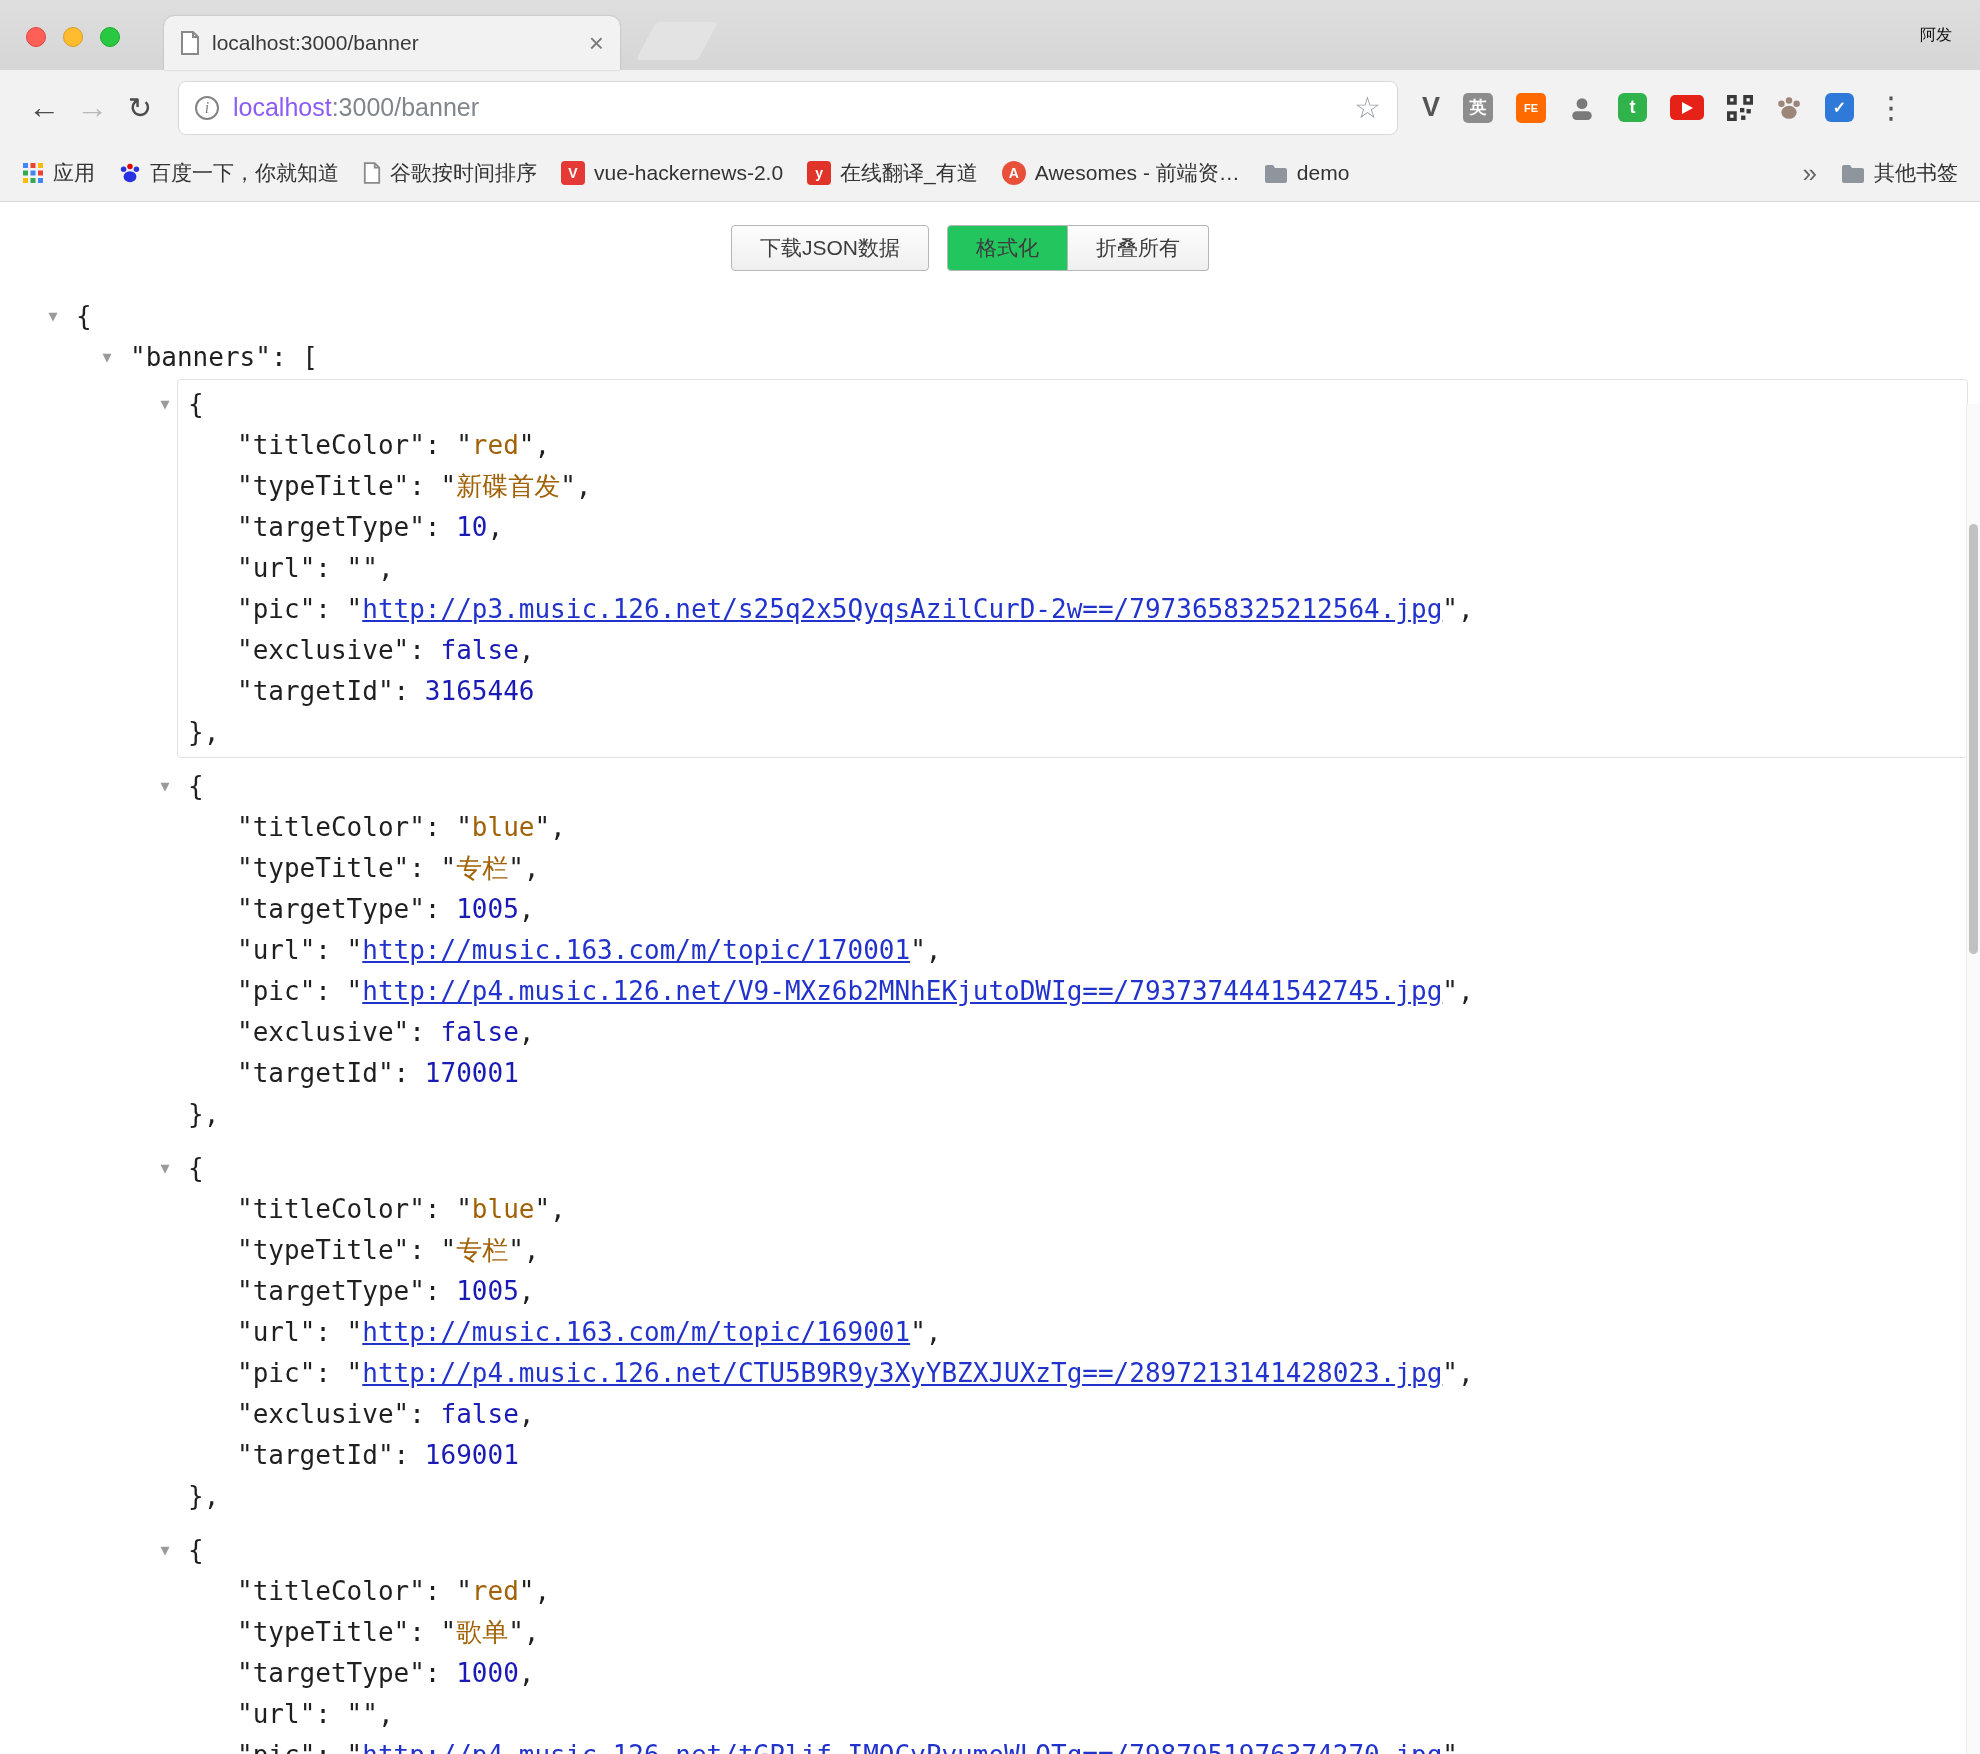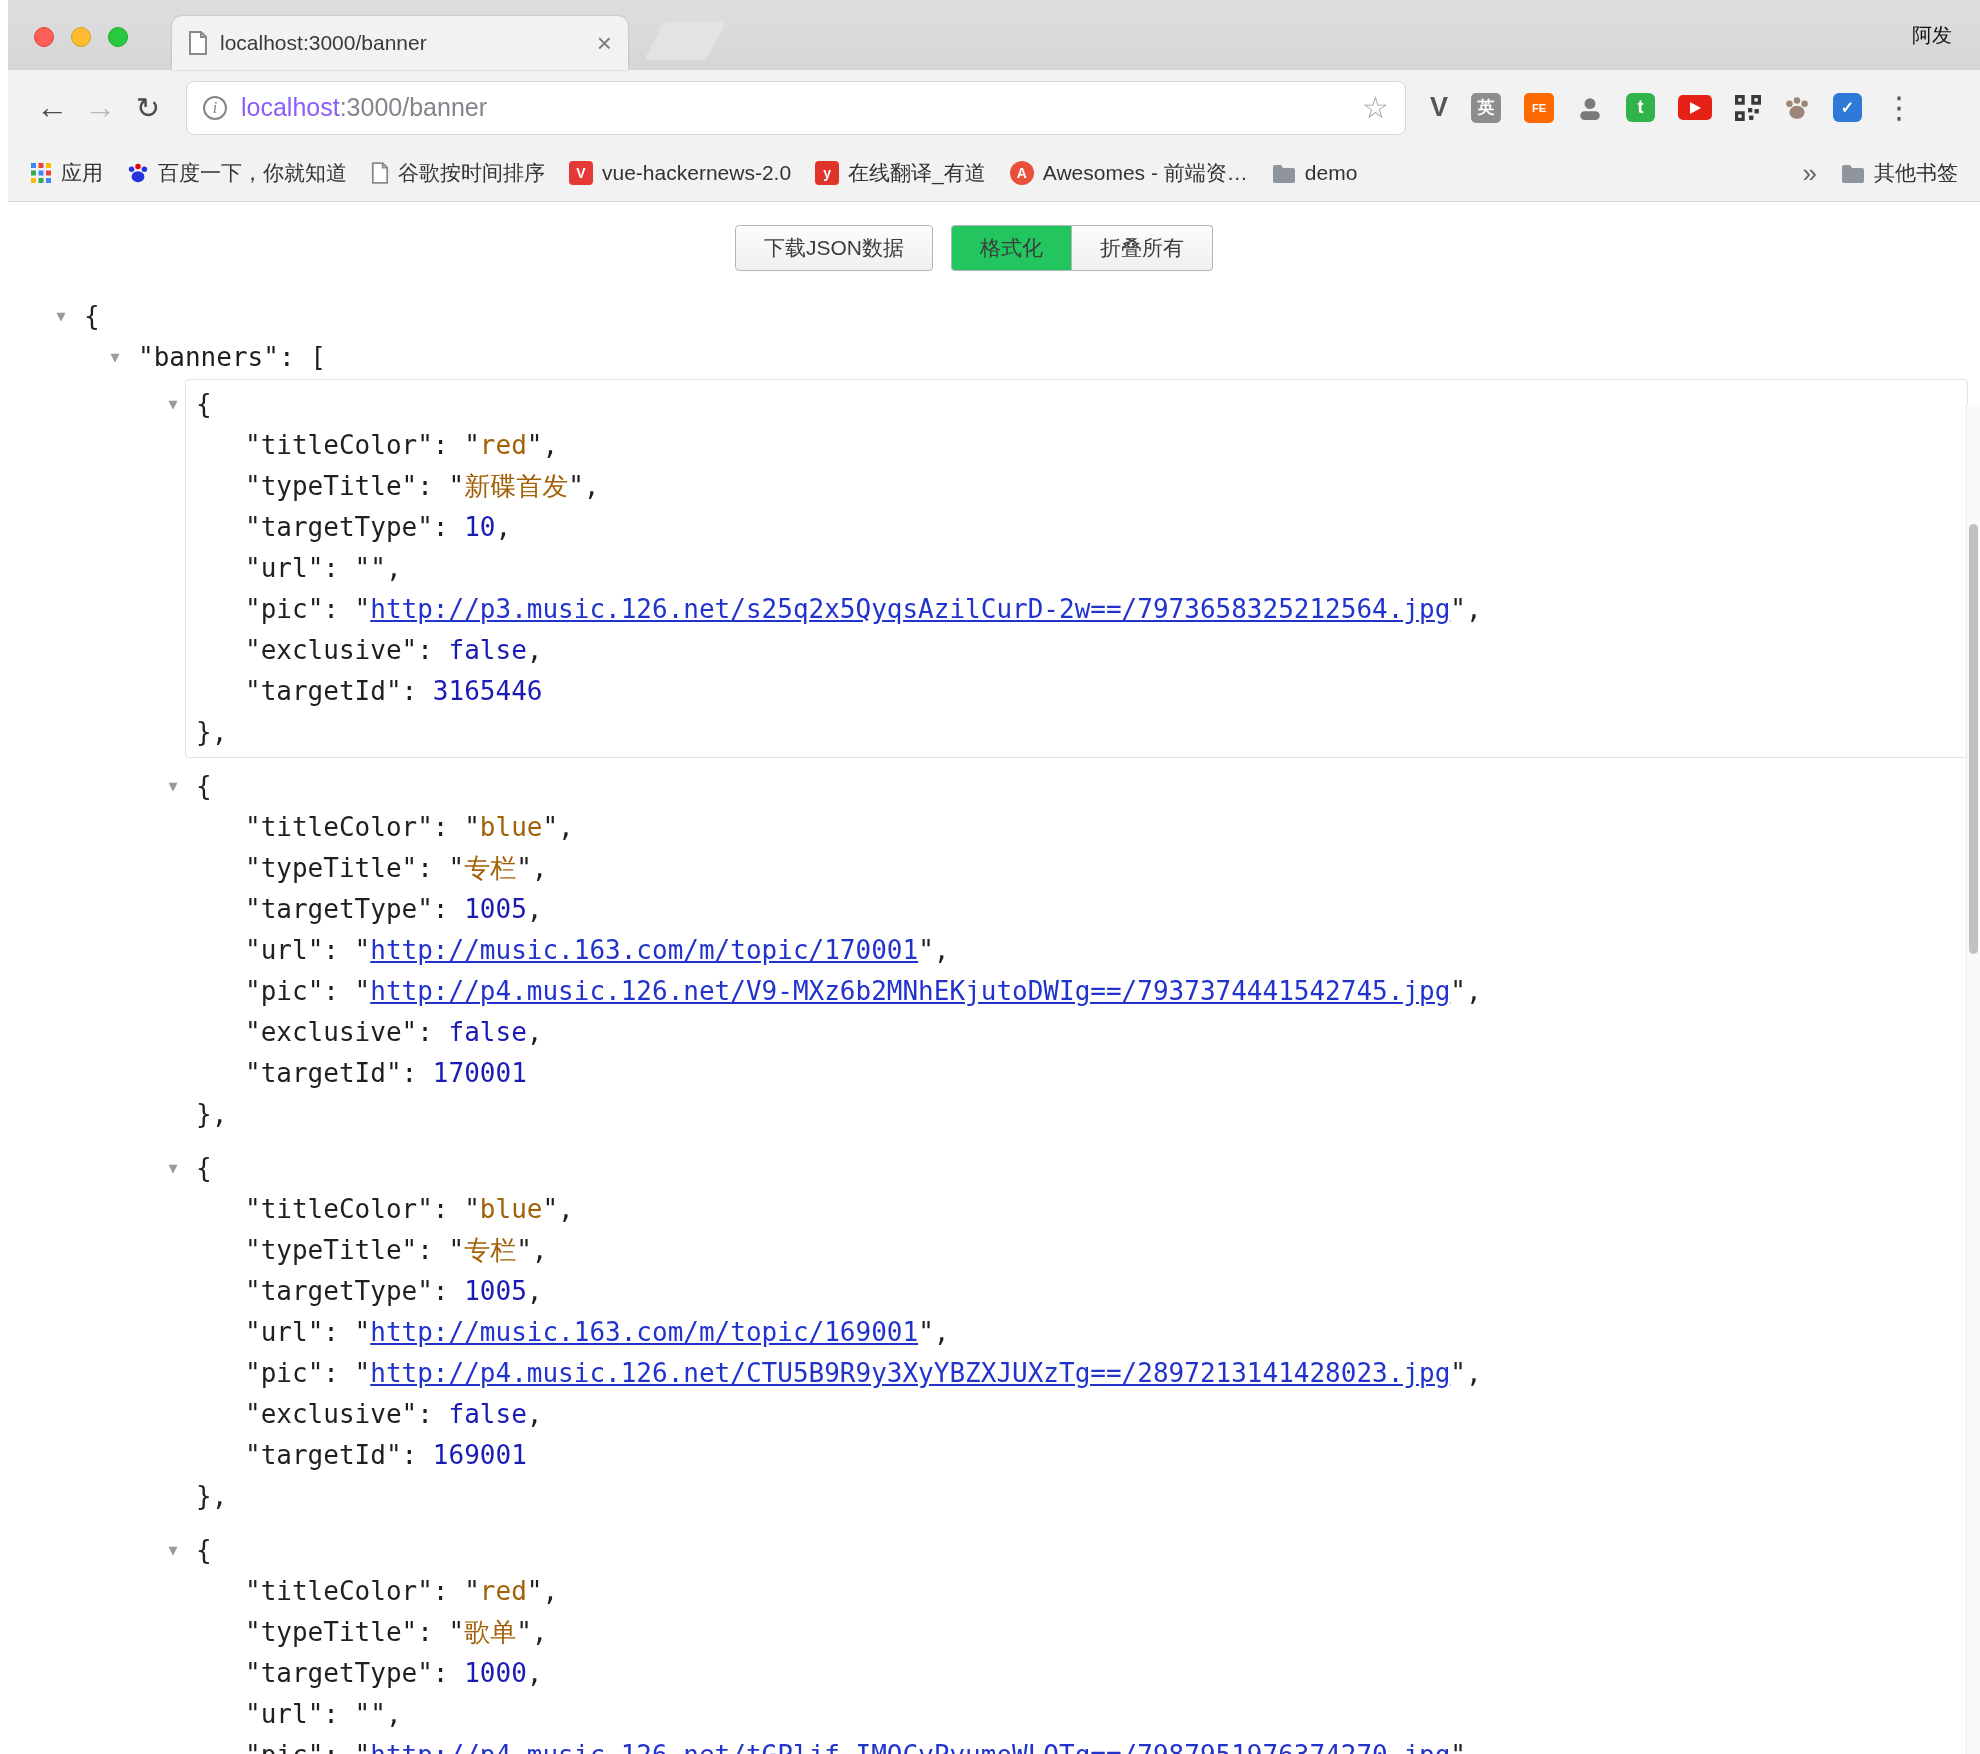--- a/index.html
+++ b/index.html
@@ -1,35 +1,35 @@
 <!DOCTYPE html>
 <html><head>
 <meta charset="utf-8">
 <style>
   * { margin:0; padding:0; box-sizing:border-box; }
   html,body { width:1980px; height:1754px; overflow:hidden; background:#fff;
               font-family:"Liberation Sans", sans-serif; }
-  .window { position:relative; width:1980px; height:1754px;padding-left:8px; }
+  .window { position:relative; width:1980px; height:1754px; }
 
   
   .tabstrip { position:relative; height:70px; background:linear-gradient(#dedede,#d6d6d6); }
   .lights { position:absolute; left:26px; top:27px; display:flex; gap:17px; }
   .light { width:20px; height:20px; border-radius:50%; }
   .light.red    { background:#ff5f57; border:1px solid #e0443e; }
   .light.yellow { background:#febc2e; border:1px solid #d89d20; }
   .light.green  { background:#28c840; border:1px solid #1aab29; }
   .tab { position:absolute; left:164px; bottom:0; width:456px; height:54px;
          background:#f2f2f2; border-radius:10px 10px 0 0;
          box-shadow:0 0 2px rgba(0,0,0,.25); display:flex; align-items:center; padding:0 16px; }
   .tab-title { flex:1; margin-left:12px; font-size:21px; color:#3a3a3a; white-space:nowrap; overflow:hidden; }
   .tab-close { font-size:26px; color:#7b7b7b; line-height:1; }
   .newtab-stub { position:absolute; left:646px; bottom:10px; width:62px; height:38px;
                  background:#e3e3e3; transform:skewX(-28deg); border-radius:4px; }
   .profile { position:absolute; right:28px; top:0; height:70px; display:flex; align-items:center;
-             font-size:20px; color:#111; }
+             font-size:16px; color:#111; }
 
   
   .navbar { height:75px; background:#f2f2f2; display:flex; align-items:center; padding:0 20px; }
   .navbtn { width:48px; text-align:center; font-size:32px; color:#4c4c4c; }
   .navbtn.disabled { color:#b9b9b9; }
   .navbtn.reload { font-size:29px; }
   .omnibox { flex:0 0 1220px; height:54px; margin-left:14px; background:#fff;
              border:1px solid #d8d8d8; border-radius:8px; display:flex; align-items:center; padding:0 16px; }
   .info-ico { width:24px; height:24px; border:2px solid #848484; border-radius:50%;
               color:#848484; font-family:"Liberation Serif",serif; font-style:italic;

